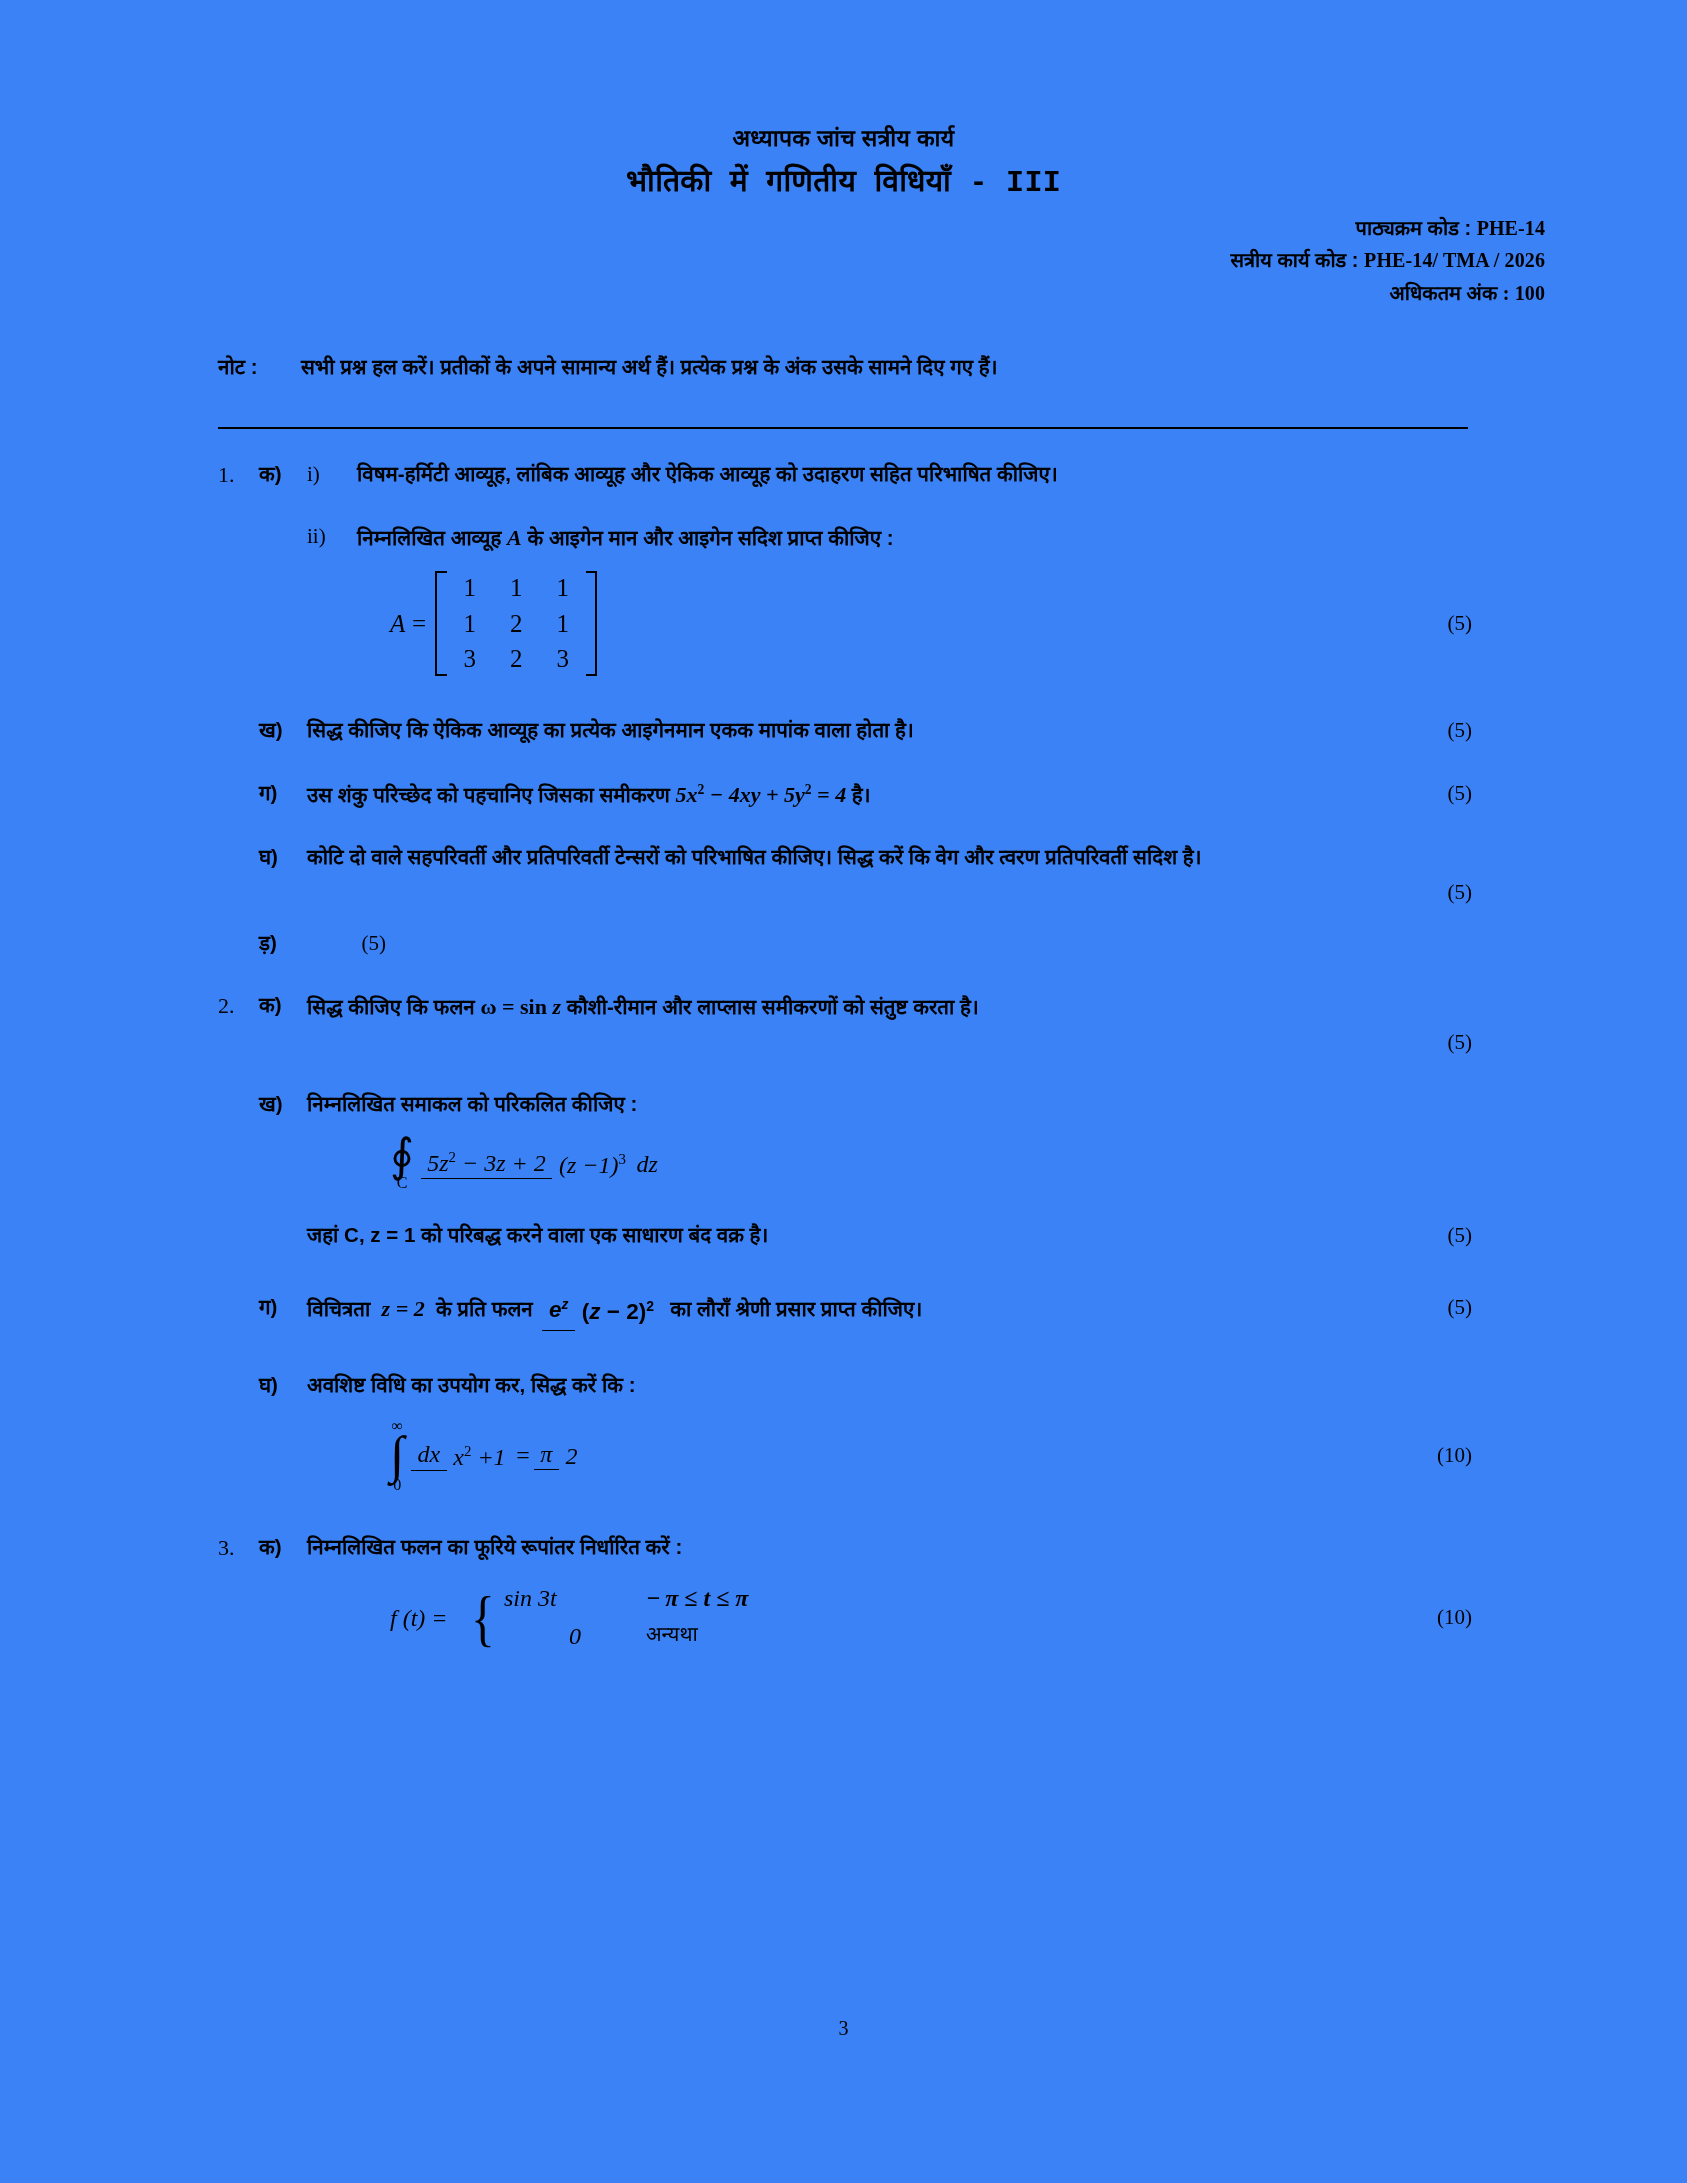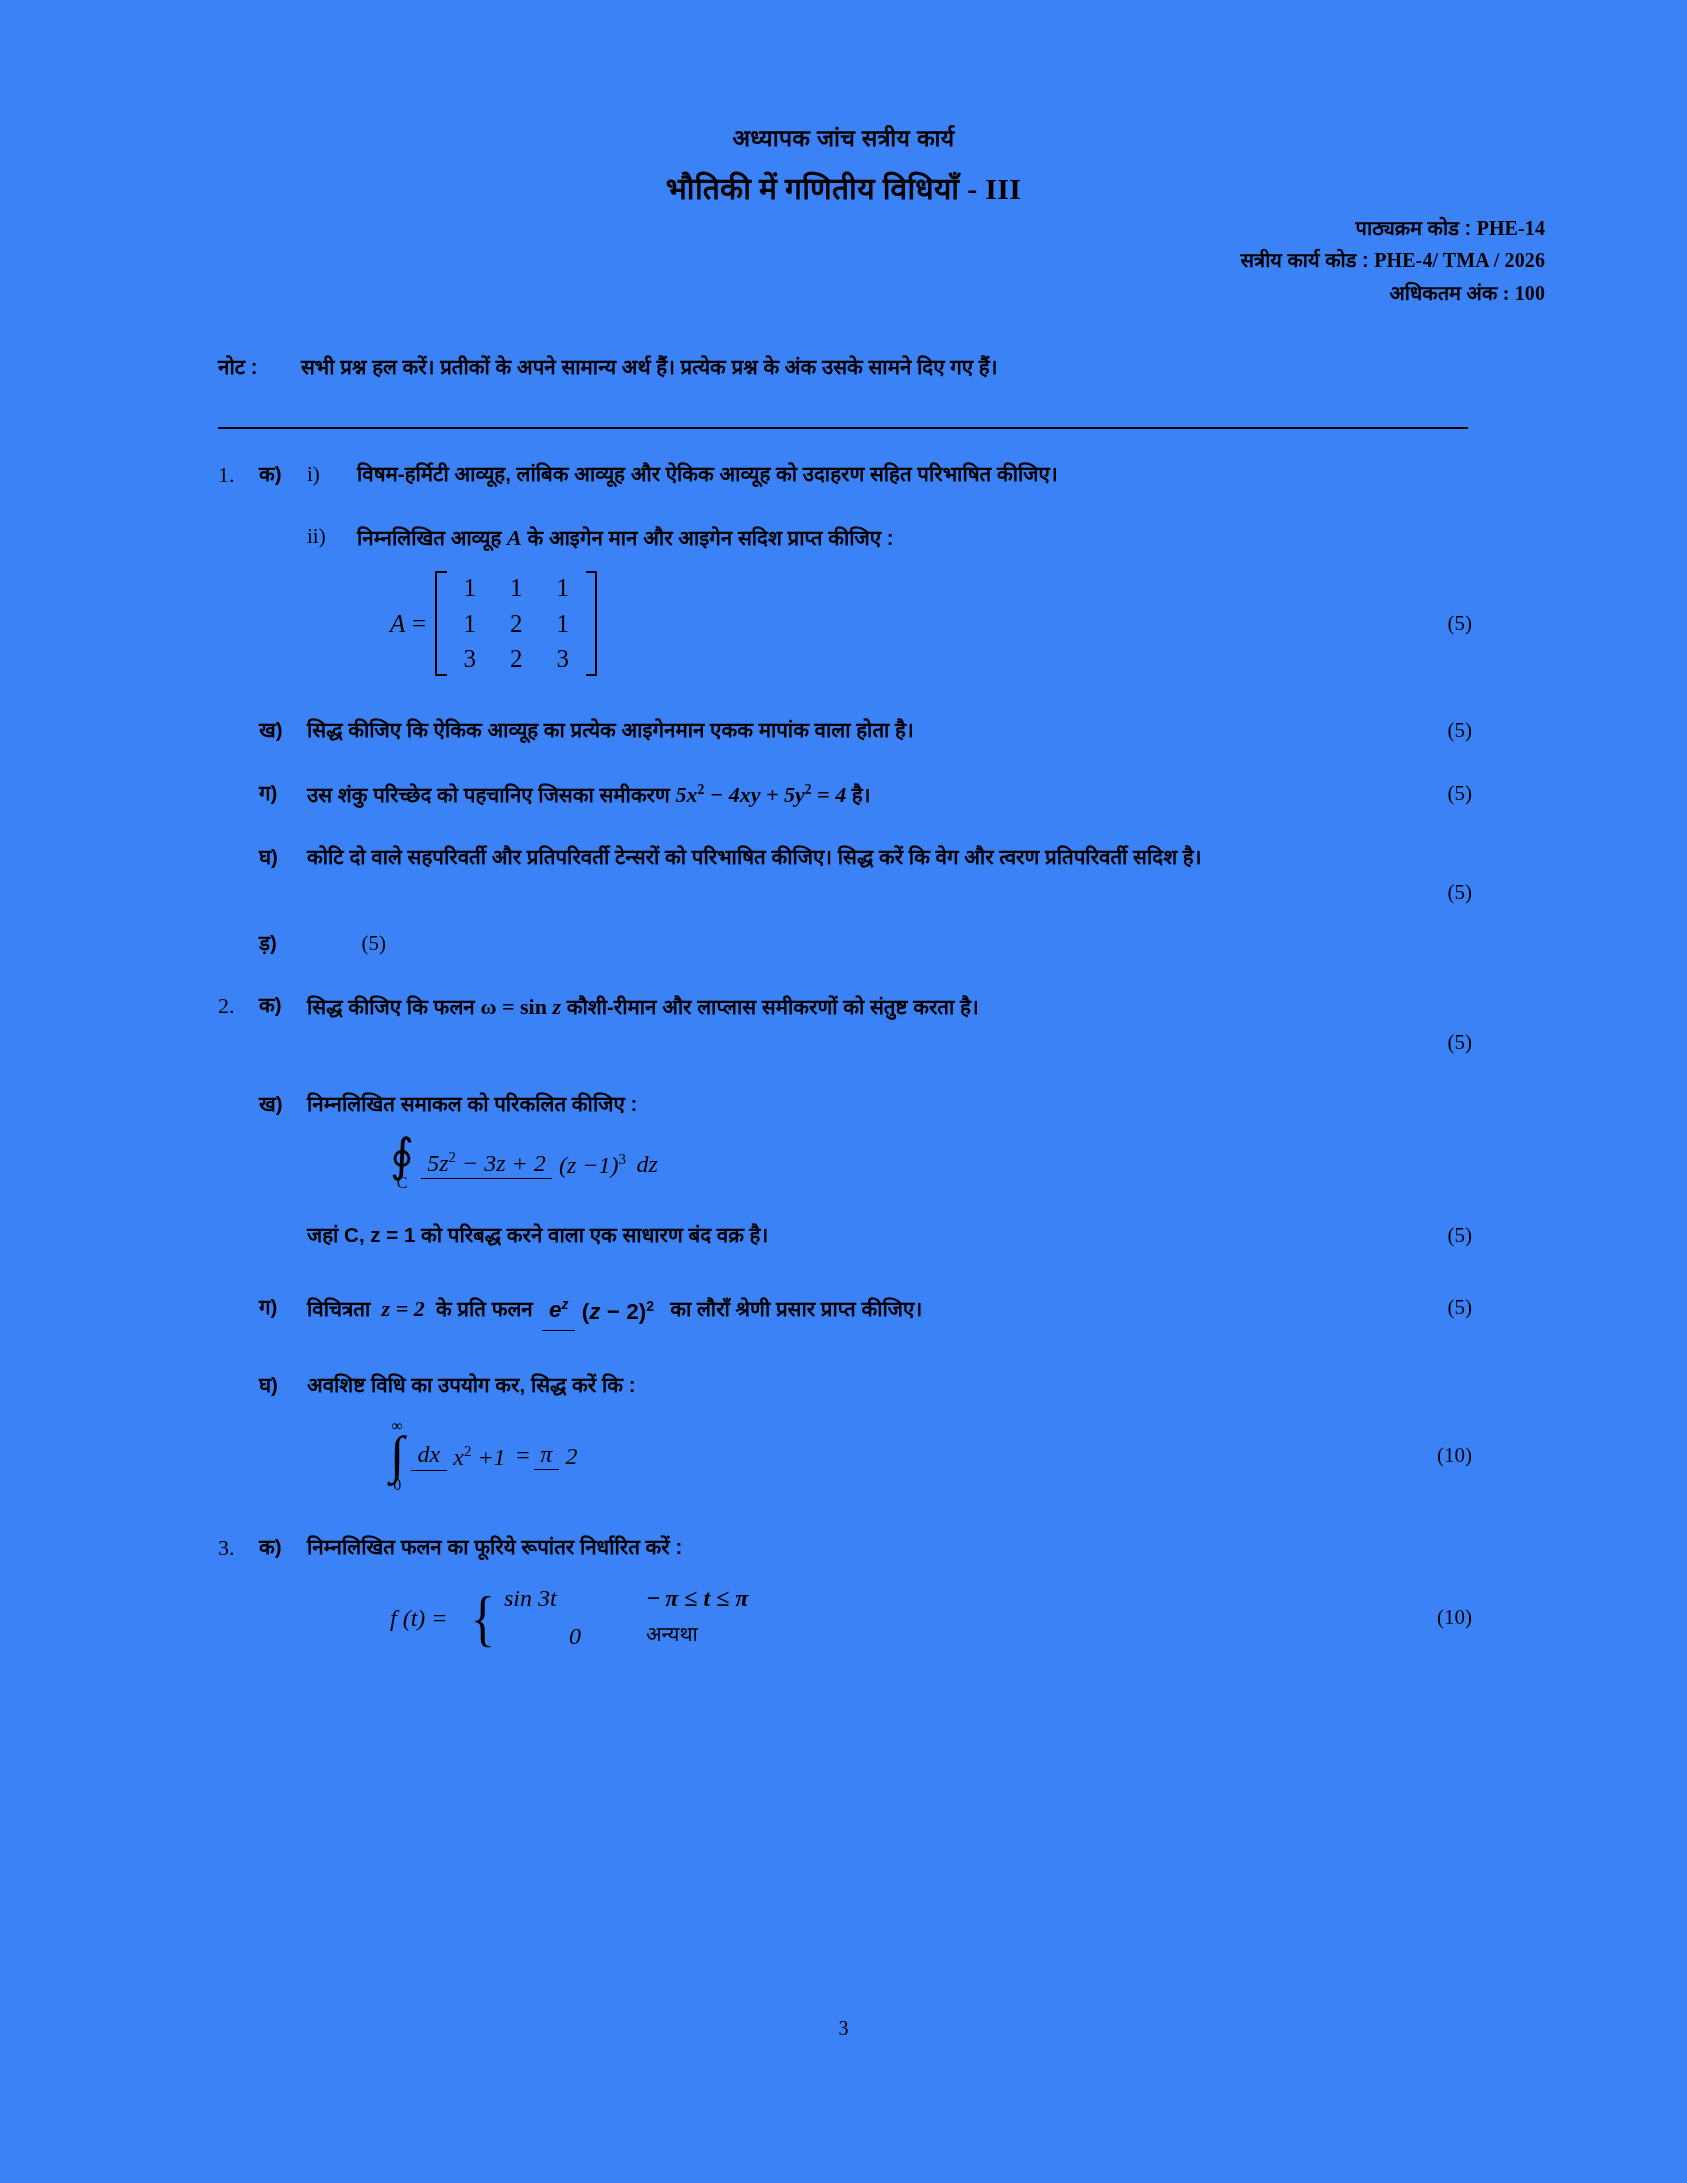--- a/index.html
+++ b/index.html
@@ -30,26 +30,26 @@
     text-align: center;
   }
   .hdr-line1 {
     font-family: "Liberation Sans", "DejaVu Sans", sans-serif;
     font-size: 23px;
     font-weight: 700;
     letter-spacing: 0.3px;
     line-height: 1.25;
   }
   .hdr-line2 {
-    font-family: Liberation Serif, serif;
+    font-family: Liberation Mono, monospace;
     font-size: 30px;
     font-weight: 700;
     letter-spacing: 0.3px;
     line-height: 1.35;
-    margin-top: 16px;
+    margin-top: 10px;
   }
 
   .codes {
     position: absolute;
     right: 142px;
     top: 212px;
     text-align: right;
     font-family: "Liberation Sans", "DejaVu Sans", sans-serif;
     font-size: 20px;
     font-weight: 700;
@@ -326,21 +326,21 @@
     <div class="hdr-line2">भौतिकी में गणितीय विधियाँ - III</div>
   </div>
 
   <div class="codes">
     <div>
       <span>पाठ्यक्रम कोड :</span>
       <span class="serif-val">PHE-14</span>
     </div>
     <div>
       <span>सत्रीय कार्य कोड :</span>
-      <span class="serif-val">PHE-4/ TMA / 2026</span>
+      <span class="serif-val">PHE-14/ TMA / 2026</span>
     </div>
     <div>
       <span>अधिकतम अंक</span>
       <span class="serif-val">: 100</span>
     </div>
   </div>
 
   <div class="note">
     <div class="note-label">नोट :</div>
     <div class="note-body">सभी प्रश्न हल करें। प्रतीकों के अपने सामान्य अर्थ हैं। प्रत्येक प्रश्न के अंक उसके सामने दिए गए हैं।</div>

